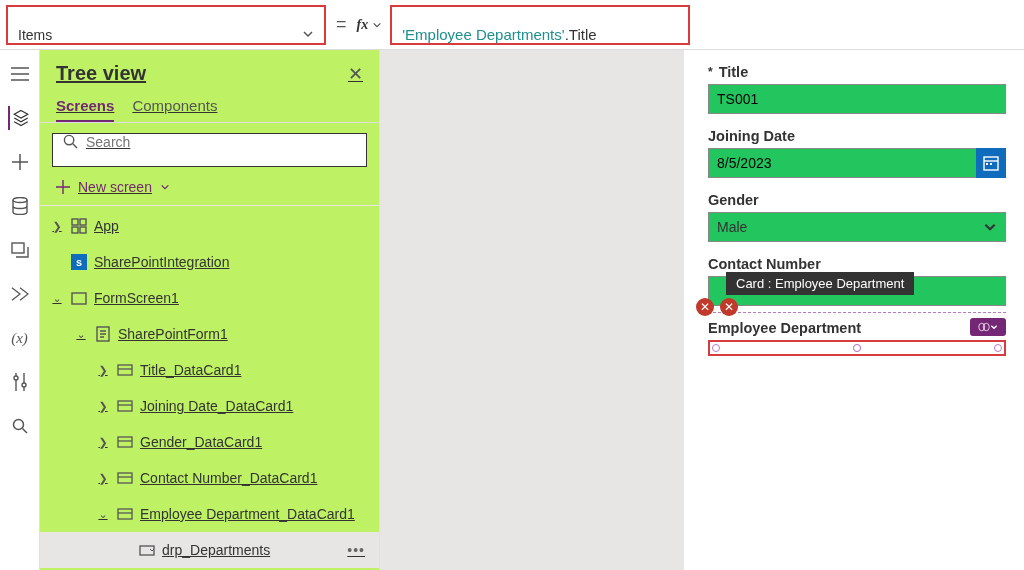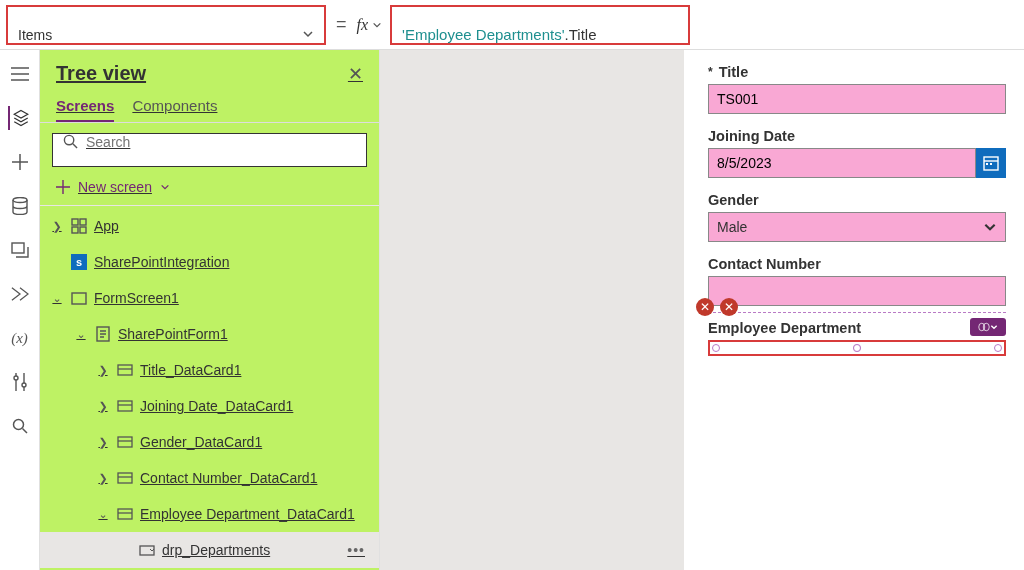--- a/index.html
+++ b/index.html
@@ -2,21 +2,21 @@
 <html><head>
 <meta charset="utf-8">
 <style>
 * { box-sizing: border-box; margin: 0; padding: 0; font-family: "Segoe UI", -apple-system, sans-serif; }
 body { width: 1024px; height: 570px; overflow: hidden; background: #fff; font-size: 14px; color: #333; }
 
 .top-row { display: flex; align-items: center; height: 50px; border-bottom: 1px solid #ddd; padding-left: 6px; }
 .prop-select { width: 320px; height: 40px; border: 2px solid #d83b3b; display: flex; align-items: flex-end; justify-content: space-between; padding: 0 10px; background: #fff; }
 .equals { margin: 0 10px; font-size: 18px; color: #555; }
 .fx-btn { display: flex; align-items: center; gap: 4px; margin-right: 8px; }
-.fx { font-style: italic; font-family: serif; font-size: 16px; }
+.fx { font-style: italic; font-family: serif; font-size: 14px; font-weight: bold; }
 .formula-box { flex: 1; height: 40px; border: 2px solid #d83b3b; display: flex; align-items: flex-end; padding: 0 10px; font-family: Consolas, monospace; font-size: 15px; max-width: 300px; }
 .str { color: #1e8f8f; }
 
 .main { display: flex; height: calc(100% - 50px); }
 .toolbar { width: 40px; border-right: 1px solid #e0e0e0; display: flex; flex-direction: column; align-items: center; padding-top: 12px; gap: 20px; }
 .toolbar .icon { width: 24px; height: 24px; display: flex; align-items: center; justify-content: center; color: #555; font-size: 15px; }
 .toolbar .icon.active { background: #fff; border-left: 2px solid #742774; }
 
 .tree-panel { width: 340px; border-right: 1px solid #e0e0e0; display: flex; flex-direction: column; background: #bef264; text-decoration: underline; }
 .tree-header { display: flex; align-items: center; justify-content: space-between; padding: 12px 16px 6px; }
@@ -35,21 +35,21 @@
 .caret { width: 14px; font-size: 11px; color: #555; text-align: center; }
 .caret.blank { visibility: hidden; }
 .node-icon { width: 18px; height: 18px; display: flex; align-items: center; justify-content: center; }
 .more { margin-left: auto; margin-right: 14px; color: #666; letter-spacing: 1px; }
 
 .canvas { flex: 1; background: #e8e6e4; position: relative; }
 .form-preview { position: absolute; right: 0; top: 0; width: 340px; height: 100%; background: #fff; padding: 14px 18px 0 24px; }
 .field { margin-bottom: 14px; position: relative; }
 .label-row { display: flex; align-items: center; gap: 4px; font-weight: 600; font-size: 14.5px; margin-bottom: 4px; }
 .asterisk { color: #333; font-size: 12px; margin-right: 2px;}
-.field input, .field .select { width: 100%; height: 30px; border: 1px solid #888; padding: 0 8px; font-size: 14px; background: #f9a8d4; display:flex; align-items:center; justify-content:space-between;}
+.field input, .field .select { width: 100%; height: 30px; border: 1px solid #888; padding: 0 8px; font-size: 14px; background: #22c55e; display:flex; align-items:center; justify-content:space-between;}
 .select { cursor: pointer; }
 .date-input { display: flex; align-items: center; }
 .date-input input { flex: 1; }
 .date-btn { width: 30px; height: 30px; background: #0f6cbd; display: flex; align-items: center; justify-content: center; border: 1px solid #0f6cbd; }
 .date-btn svg { fill: #fff; }
 .tooltip { position: absolute; top: -4px; left: 18px; background: #333; color: #fff; font-size: 13px; padding: 4px 10px; border-radius: 0; z-index: 5; }
 .err-badge { position: absolute; width: 18px; height: 18px; border-radius: 50%; background: #c0392b; color: #fff; font-size: 12px; display: flex; align-items: center; justify-content: center; z-index: 6; }
 
 .copilot-badge { position: absolute; top: -2px; right: 0; background: #742774; color: #fff; width: 36px; height: 18px; border-radius: 3px; display: flex; align-items: center; justify-content: center; font-size: 11px; }
 .selected-field-wrap { position: relative; padding: 6px; border: 2px solid #d83b3b; }
@@ -303,20 +303,21 @@
             </svg>
         </div>
       </div>
 
       <div class="field">
         <div class="label-row">
             <span>Contact Number</span>
           </div>
         <div style="position:relative">
           <input type="text" value="" style="">
+          <div class="tooltip">Card : Employee Department</div>
           <div class="err-badge" style="left:-12px; top:22px;">✕</div>
           <div class="err-badge" style="left:12px; top:22px;">✕</div>
         </div>
       </div>
 
       <div class="field" style="position:relative;">
         <div class="hide-overflow-card"></div>
         <div class="label-row" style="position:relative;">
           <span>Employee Department</span>
           <div class="copilot-badge">

